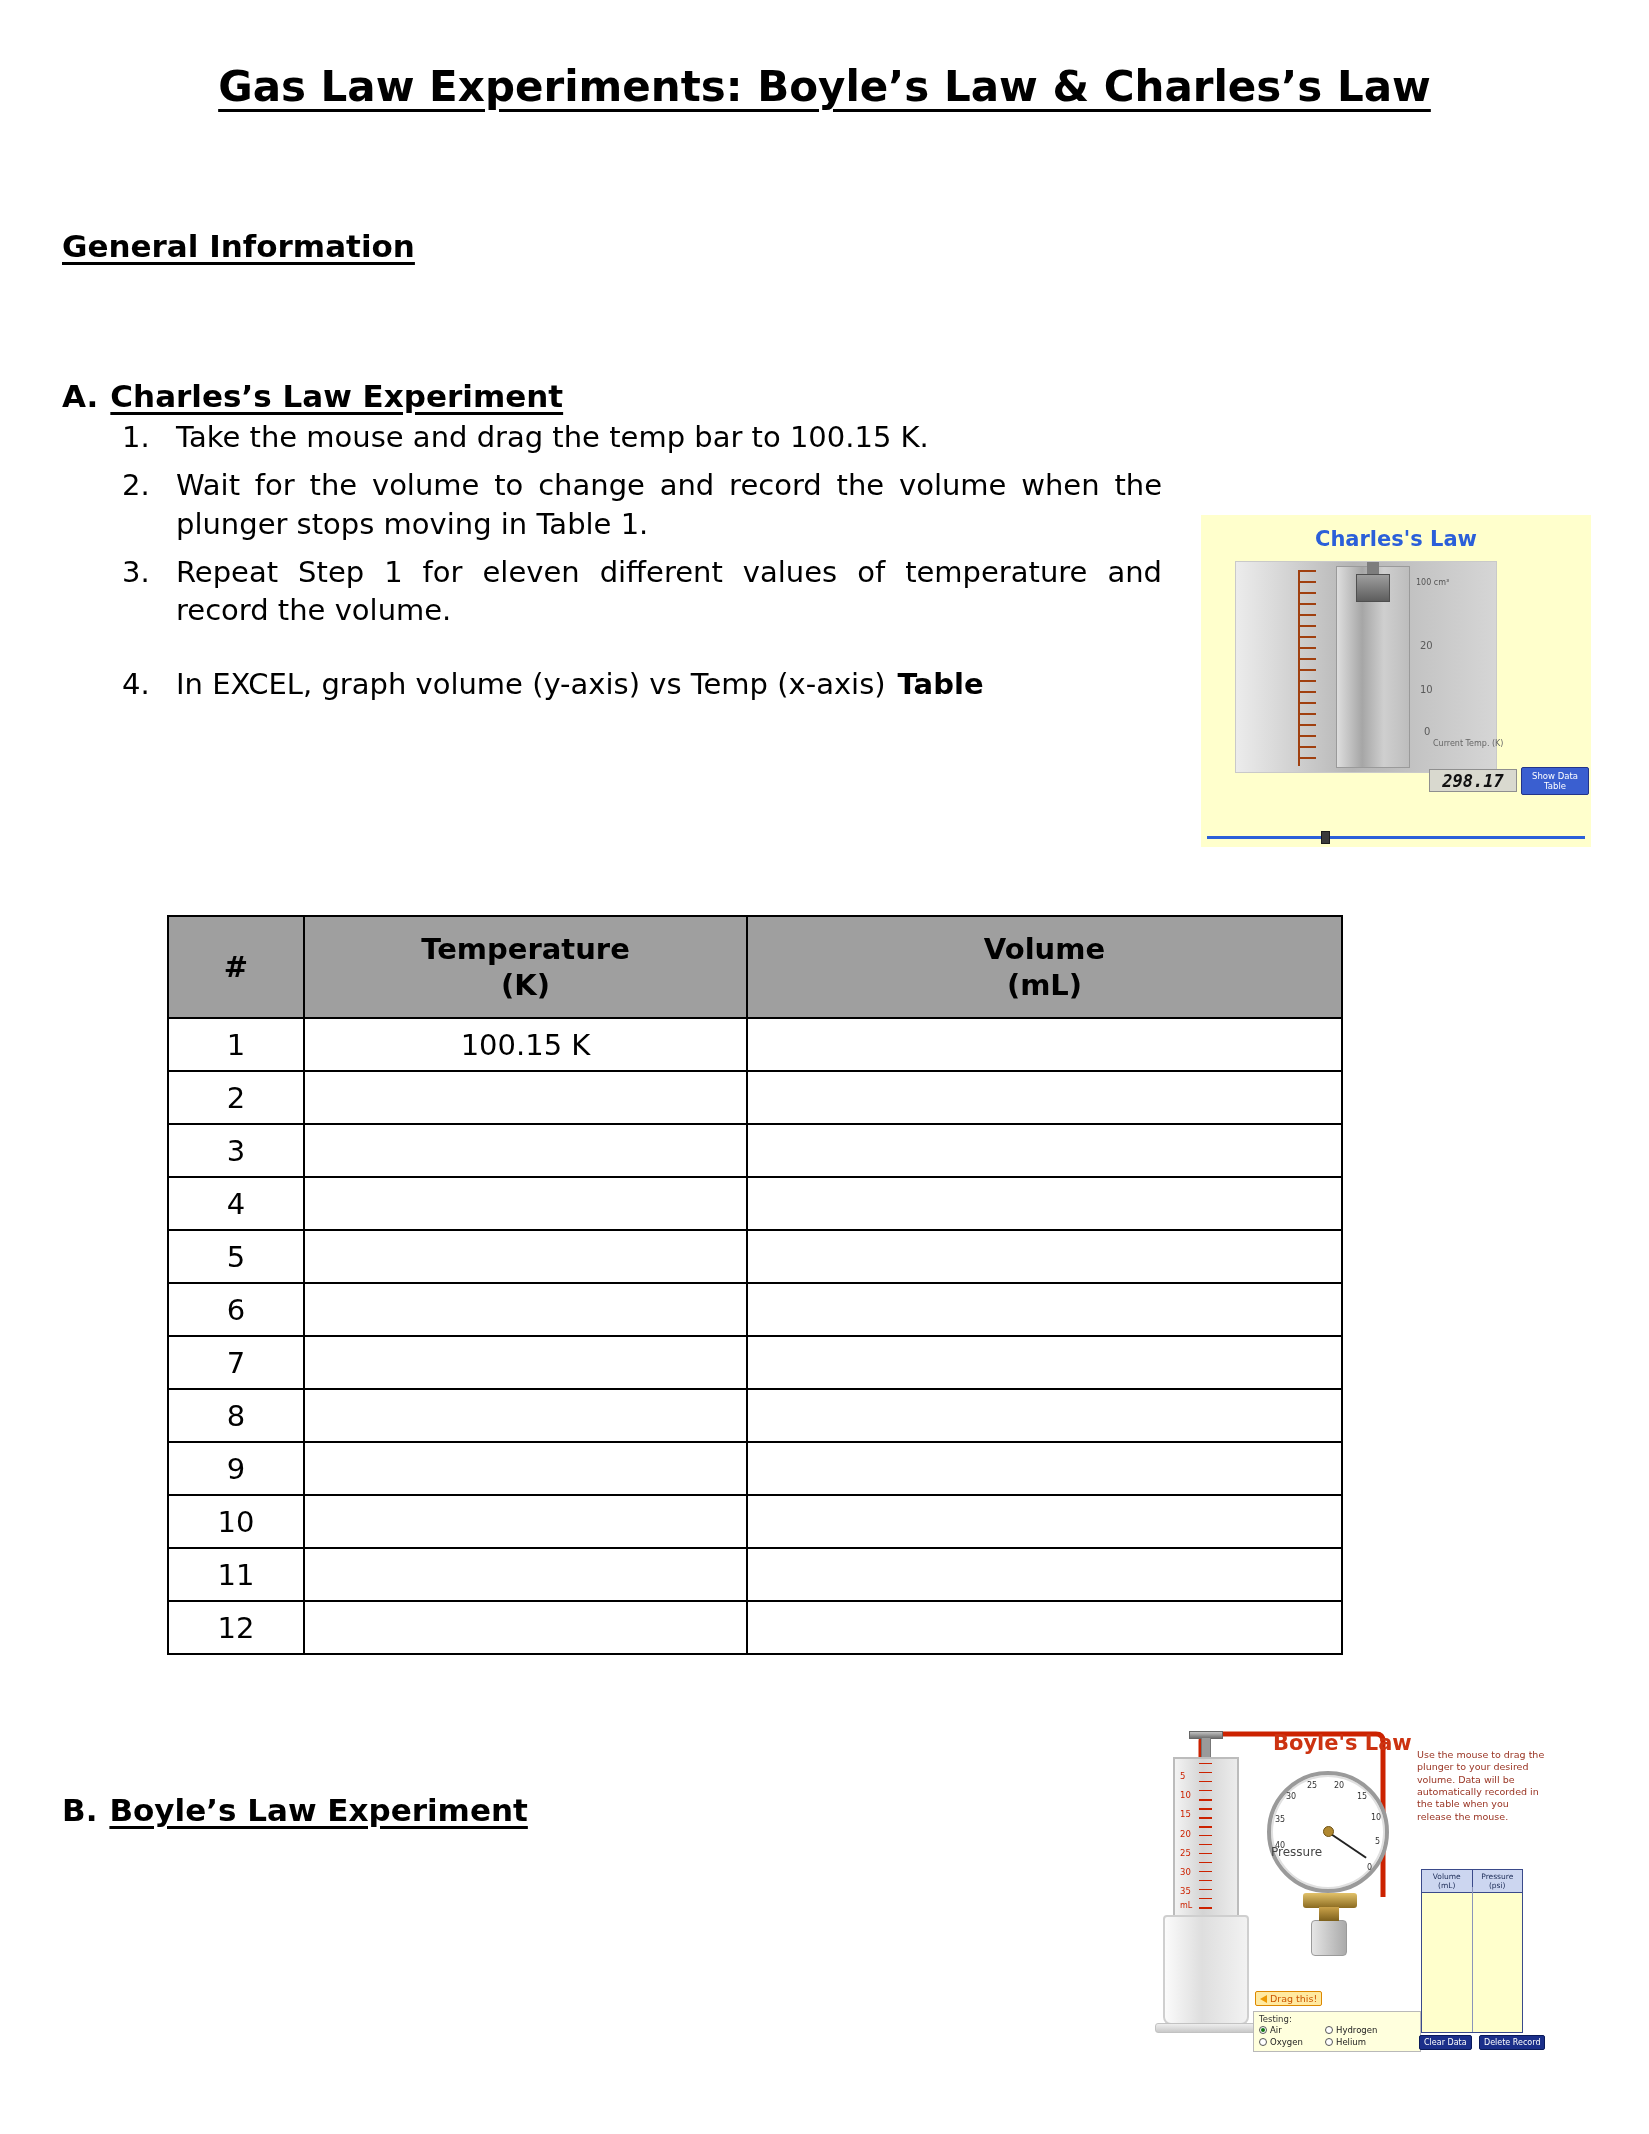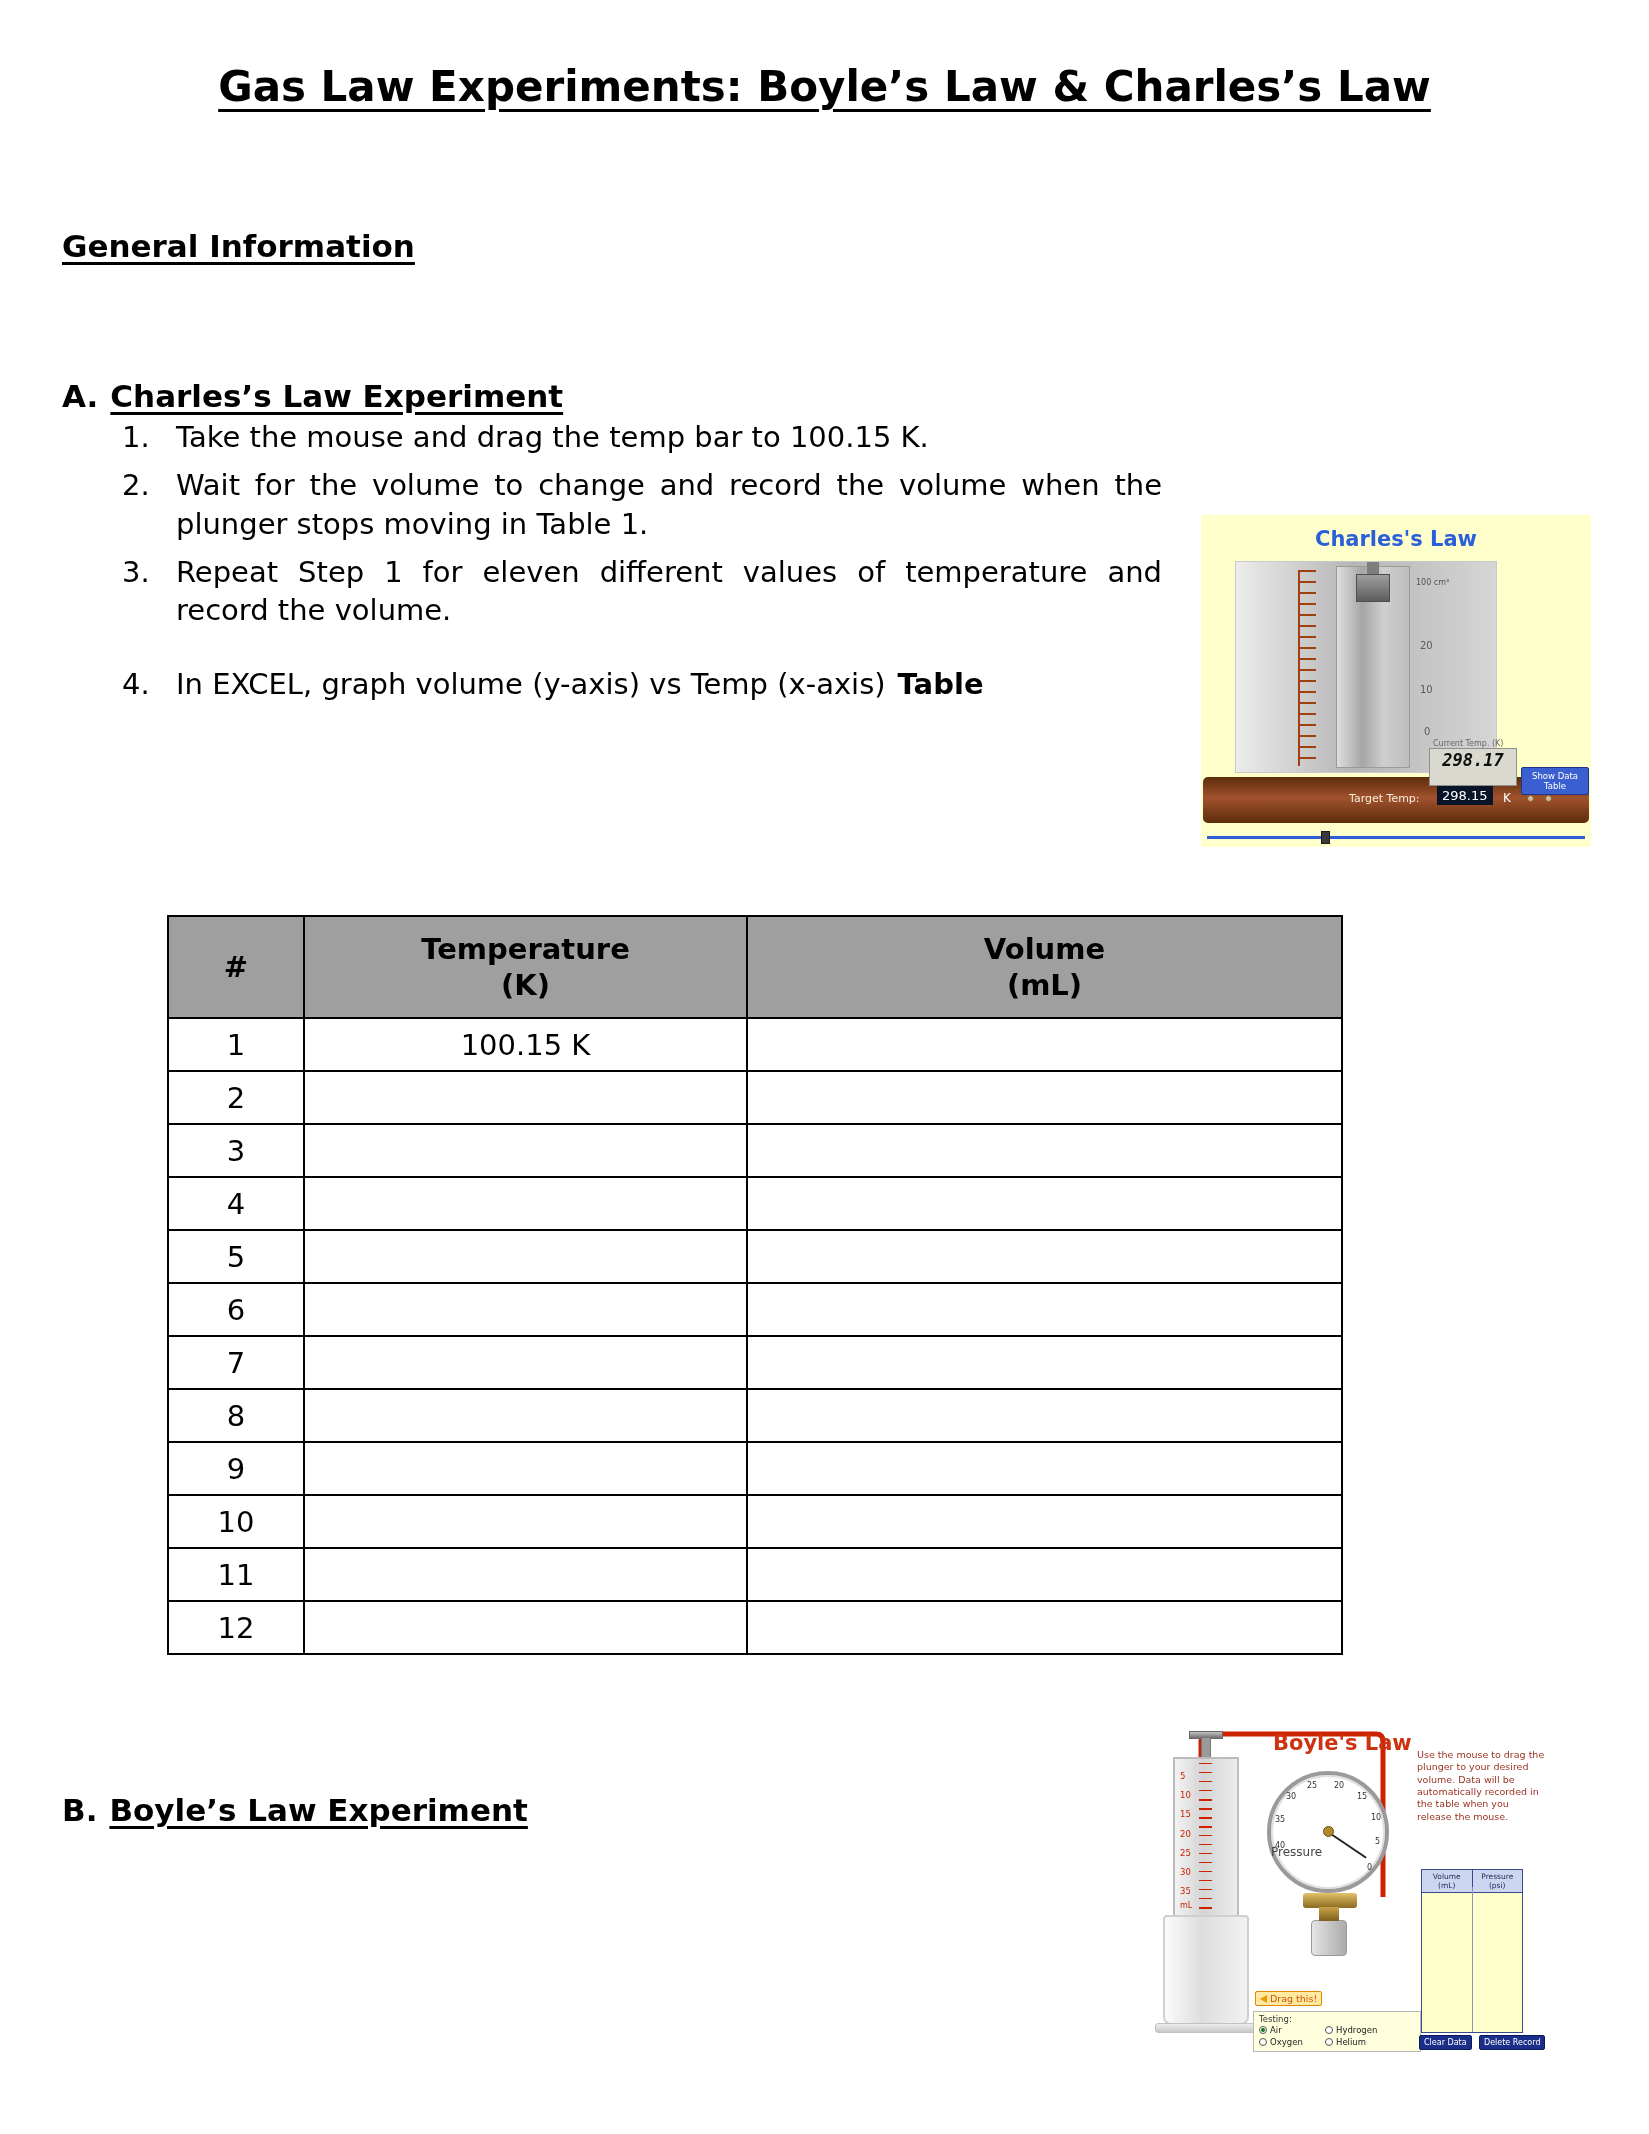--- a/index.html
+++ b/index.html
@@ -47,21 +47,21 @@
     background:linear-gradient(to right,#dedede,#a6a6a6 35%,#cfcfcf 65%,#bdbdbd); border:1px solid #9a9a9a; }
   .c-shaft { position:absolute; left:131px; top:0px; width:12px; height:14px; background:#7d7d7d; }
   .c-knob { position:absolute; left:120px; top:12px; width:34px; height:28px;
     background:linear-gradient(#9e9e9e,#5d5d5d); border:1px solid #4e4e4e; }
   .c-capacity { position:absolute; left:180px; top:16px; font-size:8px; color:#555; }
   .c-scale-num { position:absolute; font-size:10px; color:#5a5a5a; }
   .c-scale-20 { left:184px; top:78px; }
   .c-scale-10 { left:184px; top:122px; }
   .c-scale-0  { left:188px; top:164px; }
   .c-current-label { position:absolute; left:232px; top:224px; font-size:8px; color:#666; }
-  .c-lcd { position:absolute; left:228px; top:233px; width:88px; height:38px; background:#d9d9cf; border:1px solid #8f8f8f;
+  .c-lcd { position:absolute; left:228px; top:254px; width:88px; height:23px; background:#d9d9cf; border:1px solid #8f8f8f;
     font-family:"DejaVu Sans Mono", monospace; font-weight:bold; font-style:italic; font-size:17px; text-align:center; line-height:23px; color:#111; z-index:3; }
   .c-show-btn { position:absolute; left:320px; top:252px; width:68px; background:#3a5fd0; color:#fff; font-size:8.5px;
     text-align:center; padding:3px 2px; border:1px solid #22348a; border-radius:2px; z-index:4; }
   .c-bar { position:absolute; left:2px; top:262px; width:386px; height:46px; border-radius:5px;
     background:linear-gradient(#ö5e2c0a,#a0522d 45%,#5e2c0a); background:linear-gradient(#5e2c0a,#a0522d 45%,#5e2c0a); }
   .c-target-label { position:absolute; left:146px; top:15px; font-size:11px; color:#f7ecd9; }
   .c-target-value { position:absolute; left:234px; top:9px; background:#0a1428; color:#fff; font-size:13px; padding:2px 5px; }
   .c-target-unit { position:absolute; left:300px; top:14px; font-size:12px; color:#fff; }
   .c-dot { position:absolute; top:18px; width:7px; height:7px; border-radius:50%; background:#d8bb95; border:1px solid #7a5a30; }
   .c-dot1 { left:324px; } .c-dot2 { left:342px; }
@@ -247,27 +247,20 @@
       <div class="c-shaft"></div>
       <div class="c-knob"></div>
       <div class="c-capacity">100 cm³</div>
       <span class="c-scale-num c-scale-20">20</span>
       <span class="c-scale-num c-scale-10">10</span>
       <span class="c-scale-num c-scale-0">0</span>
     </div>
     <div class="c-current-label">Current Temp. (K)</div>
     <div class="c-lcd">298.17</div>
     <div class="c-show-btn">Show Data Table</div>
-    <div class="c-bar">
-      <span class="c-target-label">Target Temp:</span>
-      <span class="c-target-value">298.15</span>
-      <span class="c-target-unit">K</span>
-      <span class="c-dot c-dot1"></span>
-      <span class="c-dot c-dot2"></span>
-    </div>
     <div class="c-slider"></div>
     <div class="c-slider-thumb"></div>
   </div>
 
   <div class="boyle">
     <svg class="b-tube" viewBox="0 0 398 327" xmlns="http://www.w3.org/2000/svg">
       <path d="M50,32 L50,14 Q50,7 57,7 L225,7 Q232,7 232,14 L232,170" fill="none" stroke="#cc2200" stroke-width="5"></path>
     </svg>
     <div class="boyle-title">Boyle's Law</div>
 

